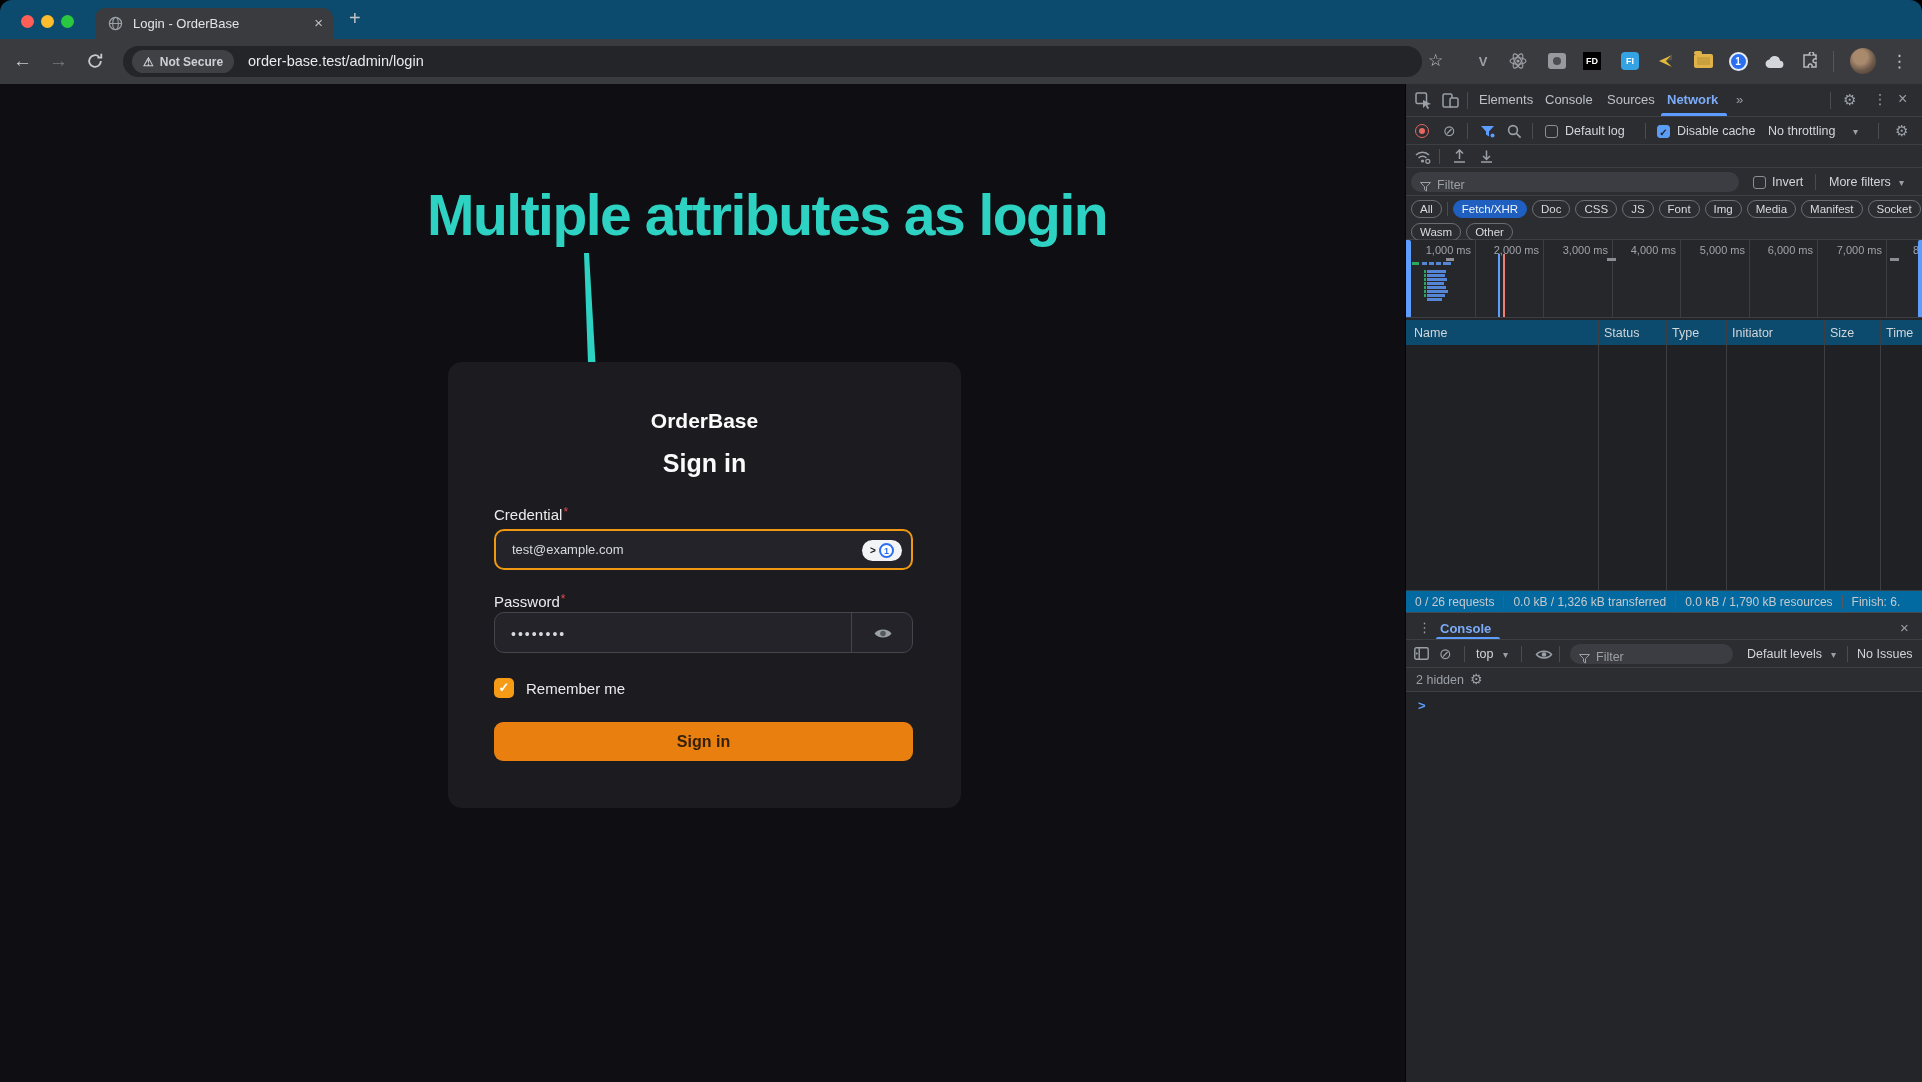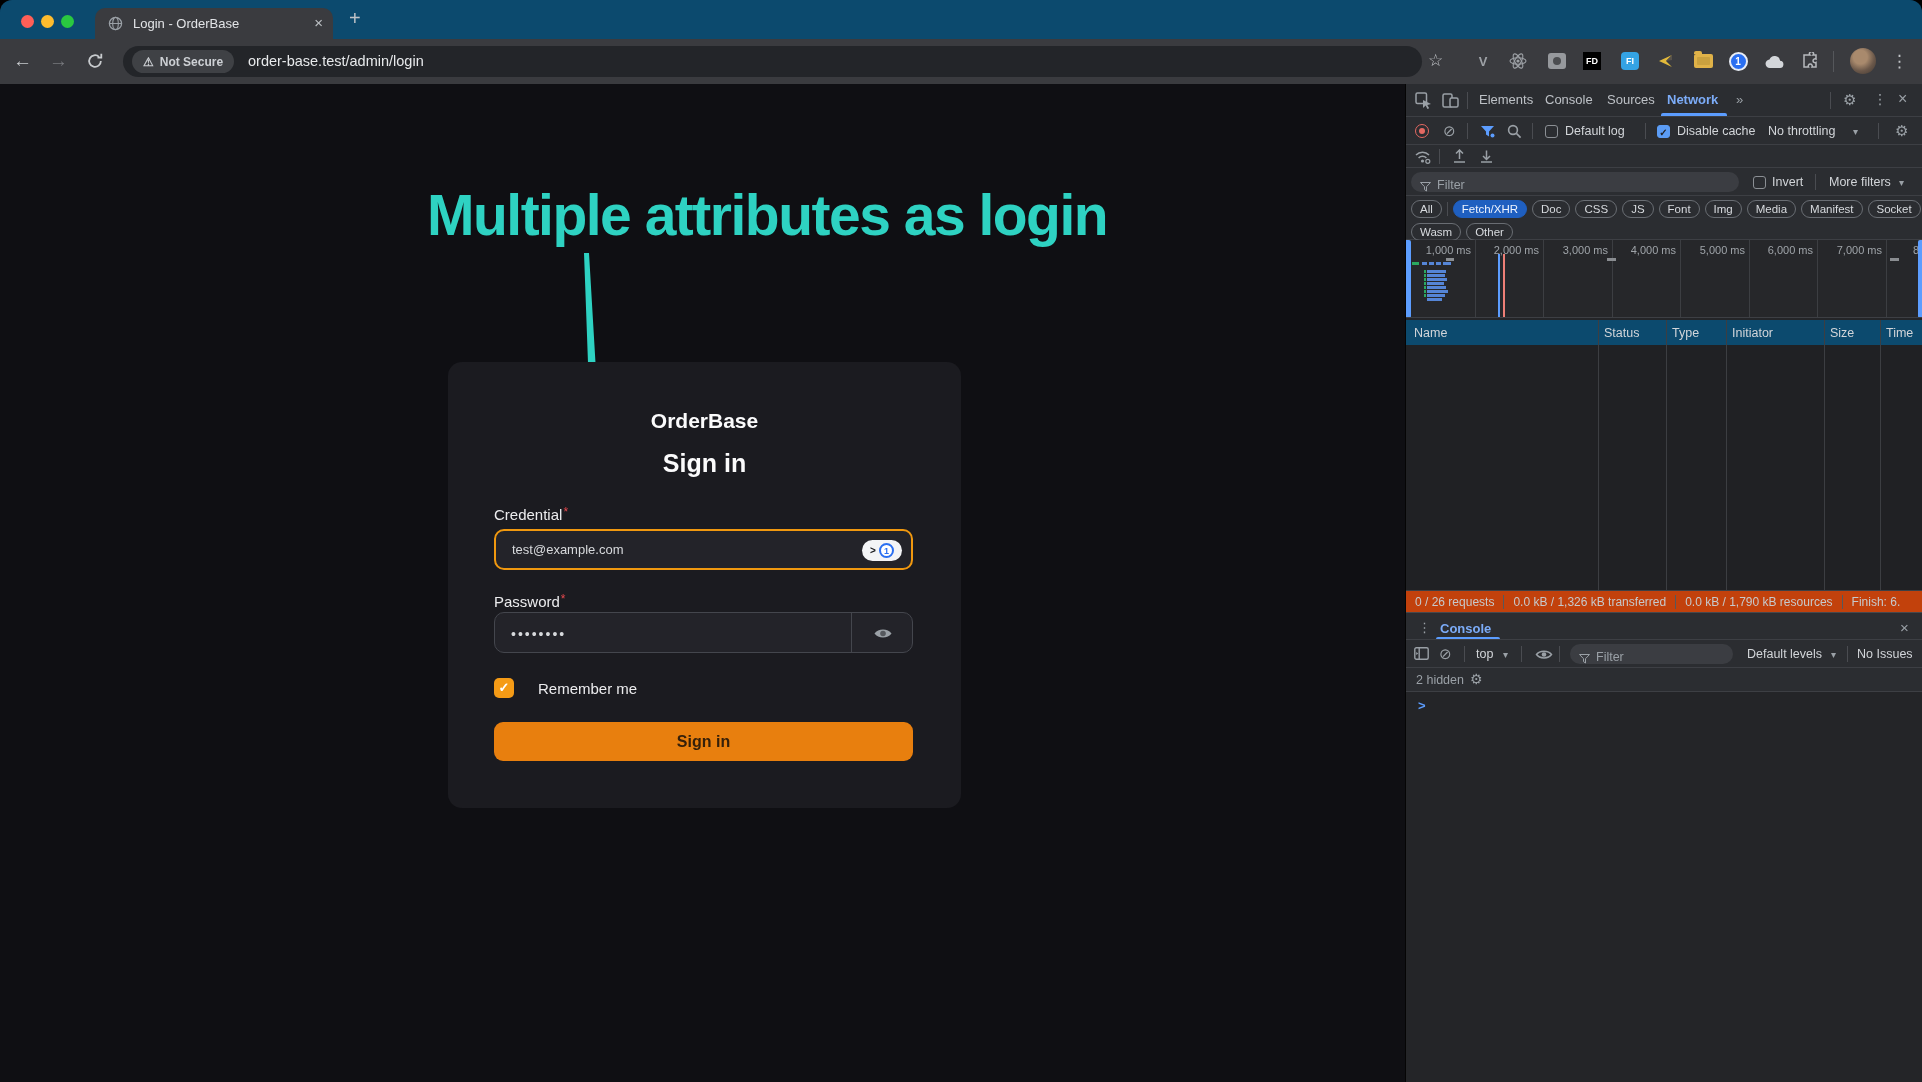--- a/index.html
+++ b/index.html
@@ -34,21 +34,21 @@
   .field { position:absolute; left:46px; width:419px; height:41px; border-radius:10px; background:#232329; }
   .cred { border:2px solid #f0980f; }
   .pass { border:1px solid #44464d; }
   .fieldtext { position:absolute; left:16px; top:11px; font-size:13px; color:#d7d9dc; }
   .op-pill { position:absolute; right:9px; top:9px; width:40px; height:21px; background:#f3f4f6; border-radius:11px; display:flex; align-items:center; justify-content:center; gap:3px; }
   .op-arrow { font-size:10px; font-weight:700; color:#17181c; }
   .op-circle { width:15px; height:15px; border-radius:50%; border:2.5px solid #2a6ff1; color:#2a6ff1; font-size:9px; font-weight:700; display:flex; align-items:center; justify-content:center; background:#fff; }
   .pass-div { position:absolute; right:60px; top:0; width:1px; height:39px; background:#44464d; }
   .eye { position:absolute; right:19px; top:13px; }
   .cb { position:absolute; left:46px; top:316px; width:20px; height:20px; background:#f59b16; border-radius:5px; color:#fff; font-size:13px; font-weight:700; text-align:center; line-height:20px; }
-  .cb-label { position:absolute; left:78px; top:318px; font-size:15px; color:#ececee;margin-left:12px; }
+  .cb-label { position:absolute; left:78px; top:318px; font-size:15px; color:#ececee; }
   .submit { position:absolute; left:46px; top:360px; width:419px; height:39px; background:#e87f0e; border:none; border-radius:9px; font-size:16px; font-weight:600; color:#35200a; font-family:"Liberation Sans",sans-serif; }
 
   
   .devtools { position:absolute; top:84px; left:1405px; width:517px; height:998px; background:#242528; border-left:1px solid #050505; font-size:12.5px; color:#cdd0d4; }
   .dt-row { position:absolute; left:0; width:517px; background:#2b2d31; border-bottom:1px solid #3d3f44; }
   .dt-tab { position:absolute; top:8px; font-size:13px; color:#bdc1c6; }
   .dt-tab.active { color:#7cacf8; }
   .underline { position:absolute; bottom:0; height:3px; background:#5c9dff; border-radius:2px 2px 0 0; }
   .sep { position:absolute; width:1px; background:#4a4c51; }
   .icon { color:#9aa0a6; }
@@ -357,21 +357,21 @@
     </div>
 
     <div class="abs" style="top:261px;left:0;width:517px;height:245px;background:#202124">
       <div class="coldiv" style="left:192px;height:245px"></div>
         <div class="coldiv" style="left:260px;height:245px"></div>
       <div class="coldiv" style="left:320px;height:245px"></div>
         <div class="coldiv" style="left:418px;height:245px"></div>
       <div class="coldiv" style="left:474px;height:245px"></div>
     </div>
 
-    <div class="abs" style="top:506px;left:0;width:517px;height:22px;background:#c2410c;border-top:1px solid #3d3f44;display:flex;align-items:center;overflow:hidden;font-size:12px;color:#c6c9cc;white-space:nowrap">
+    <div class="abs" style="top:506px;left:0;width:517px;height:22px;background:#0369a1;border-top:1px solid #3d3f44;display:flex;align-items:center;overflow:hidden;font-size:12px;color:#c6c9cc;white-space:nowrap">
       <span class="sum-item">0 / 26 requests</span>
       <span class="sum-item">0.0 kB / 1,326 kB transferred</span>
       <span class="sum-item">0.0 kB / 1,790 kB resources</span>
       <span class="sum-item" style="border-right:none">Finish: 6.</span>
     </div>
 
     <div class="dt-row" style="top:528px;height:28px;border-top:1px solid #47484c">
       <span class="abs icon" style="left:12px;top:7px;font-size:13px">⋮</span>
       <span class="dt-tab active" style="left:34px;font-weight:700">Console</span>
       <div class="underline" style="left:30px;width:64px;height:2.5px"></div>

